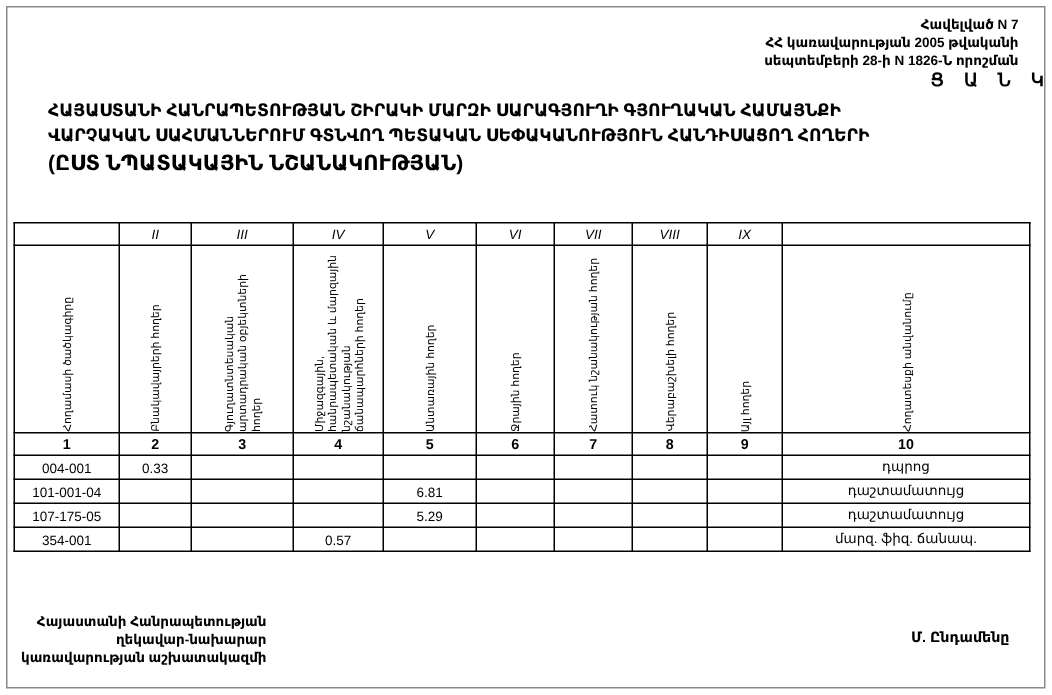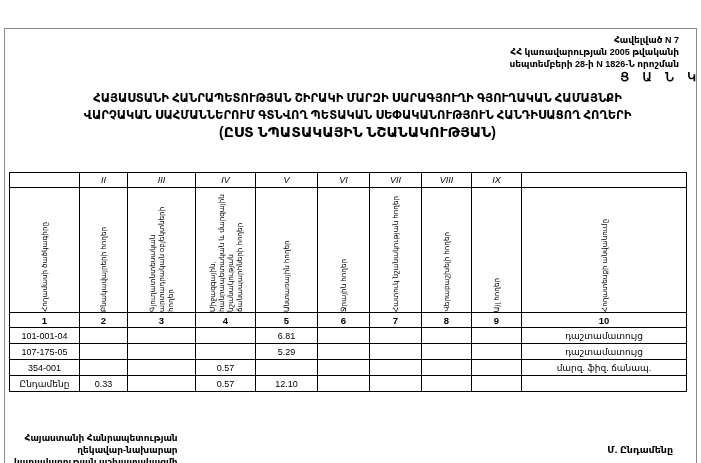--- a/index.html
+++ b/index.html
@@ -12,21 +12,20 @@
     background: #ffffff;
     font-family: "Liberation Serif", "DejaVu Serif", serif;
     color: #000000;
     overflow: hidden;
   }
   .page {
     position: relative;
     width: 701px;
     height: 395px;
     box-sizing: border-box;
-    margin-top: 24px;
   }
   .frame {
     position: absolute;
     left: 4px;
     top: 4px;
     width: 693px;
     height: 455px;
     border: 1px solid #8a8a8a;
     box-sizing: border-box;
   }
@@ -50,21 +49,21 @@
     font-size: 12px;
     letter-spacing: 5px;
     font-weight: bold;
     font-family: Liberation Sans, sans-serif;
   }
   .doc-subtitle {
     position: absolute;
     left: 32px;
     right: 18px;
     top: 66px;
-    text-align: center;
+    text-align: left;
     font-size: 11.5px;
     line-height: 17px;
     font-weight: bold;
     font-family: "Liberation Sans", "DejaVu Sans", sans-serif;
   }
   .doc-subtitle .line4 {
     font-size: 14px;
   }
   
   .table-wrap {
@@ -233,20 +232,32 @@
           <td>4</td>
           <td>5</td>
           <td>6</td>
           <td>7</td>
           <td>8</td>
           <td>9</td>
           <td>10</td>
         </tr>
 
         <tr class="data-row">
+          <td class="c1">004-001</td>
+          <td class="num">0.33</td>
+          <td class="num"></td>
+          <td class="num"></td>
+          <td class="num"></td>
+          <td class="num"></td>
+          <td class="num"></td>
+          <td class="num"></td>
+          <td class="num"></td>
+          <td class="lastcol">դպրոց</td>
+        </tr>
+        <tr class="data-row">
           <td class="c1">101-001-04</td>
           <td class="num"></td>
           <td class="num"></td>
           <td class="num"></td>
           <td class="num">6.81</td>
           <td class="num"></td>
           <td class="num"></td>
           <td class="num"></td>
           <td class="num"></td>
           <td class="lastcol">դաշտամատույց</td>
@@ -267,32 +278,20 @@
           <td class="c1">354-001</td>
           <td class="num"></td>
           <td class="num"></td>
           <td class="num">0.57</td>
           <td class="num"></td>
           <td class="num"></td>
           <td class="num"></td>
           <td class="num"></td>
           <td class="num"></td>
           <td class="lastcol">մարզ. ֆիզ. ճանապ.</td>
-        </tr>
-        <tr class="data-row total-row">
-          <td class="c1">Ընդամենը</td>
-          <td class="num">0.33</td>
-          <td class="num"></td>
-          <td class="num">0.57</td>
-          <td class="num">12.10</td>
-          <td class="num"></td>
-          <td class="num"></td>
-          <td class="num"></td>
-          <td class="num"></td>
-          <td class="lastcol"></td>
         </tr>
       </tbody>
     </table>
   </div>
 
   <div class="footer-left">
     <div>Հայաստանի Հանրապետության</div>
     <div>ղեկավար-նախարար</div>
     <div>կառավարության աշխատակազմի</div>
   </div>

